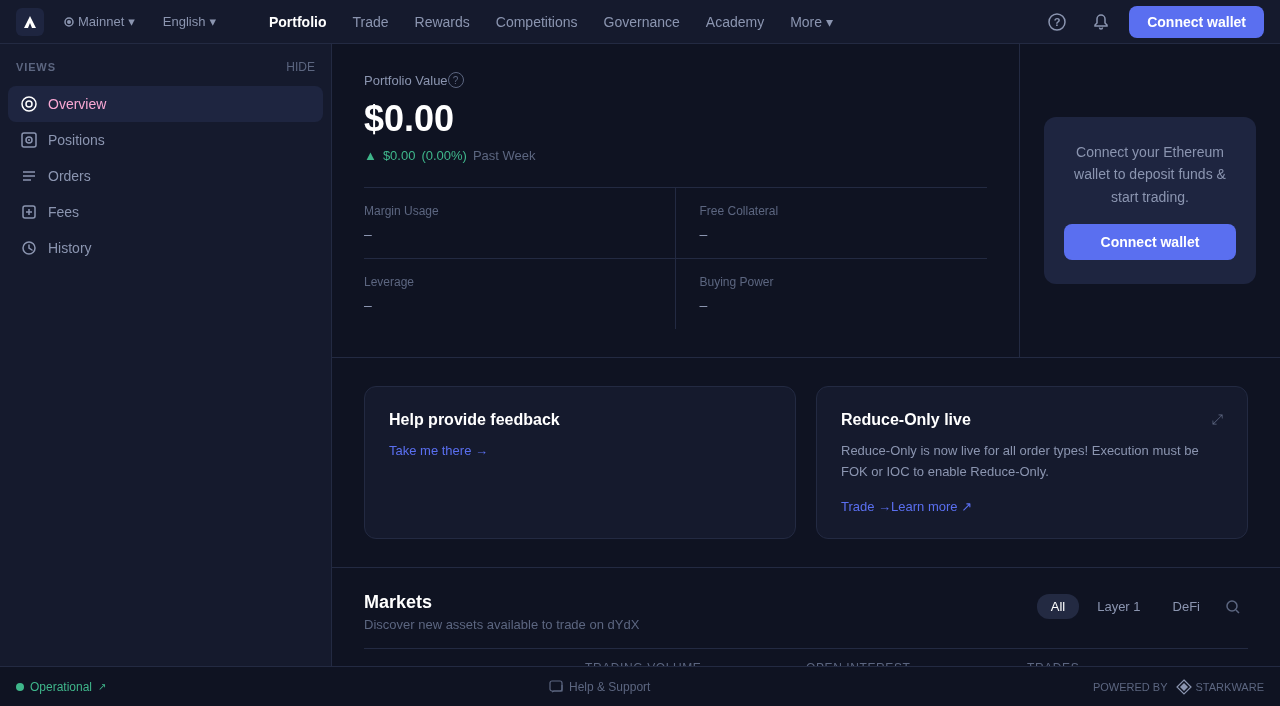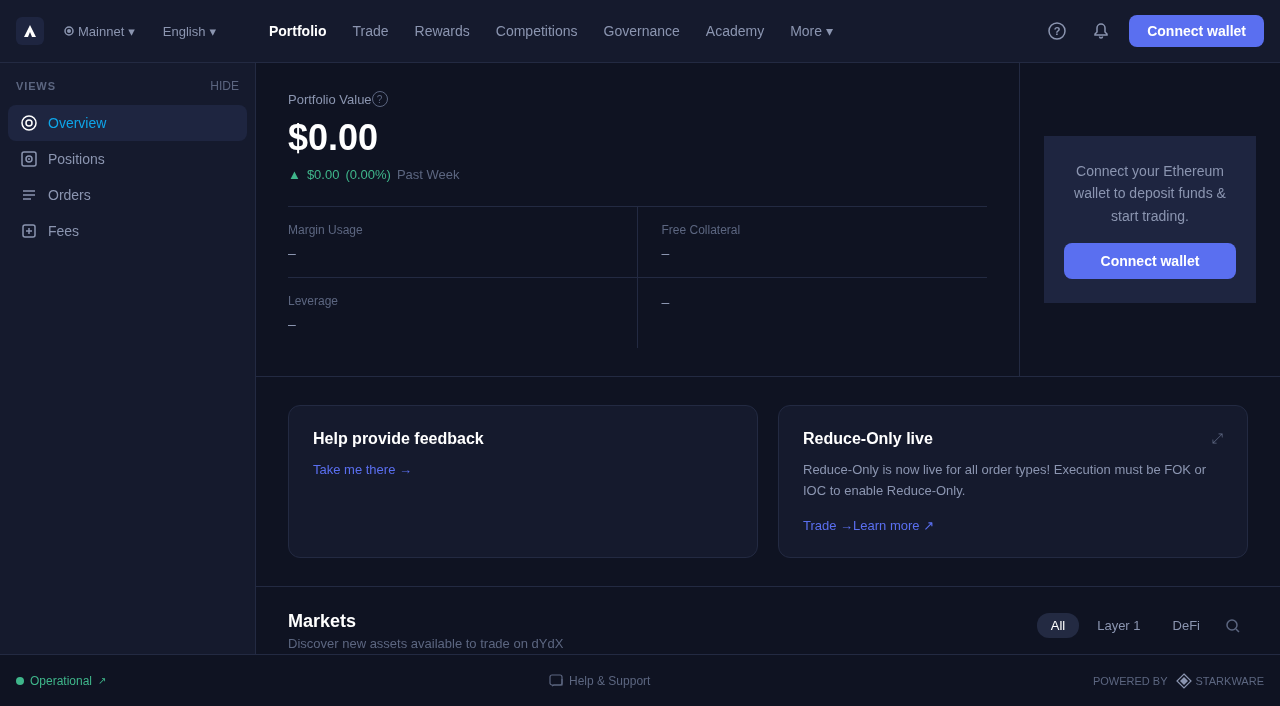--- a/index.html
+++ b/index.html
@@ -12,21 +12,21 @@
       overflow: hidden;
       display: flex;
       flex-direction: column;
     }
 
     
     .topnav {
       display: flex;
       align-items: center;
       background: #151a2d;
-      height: 63px;
+      height: 44px;
       padding: 0 16px;
       border-bottom: 1px solid #232a42;
       flex-shrink: 0;
       gap: 4px;
     }
     .topnav-logo {
       display: flex;
       align-items: center;
       gap: 6px;
       margin-right: 8px;
@@ -104,21 +104,21 @@
 
     
     .main-layout {
       display: flex;
       flex: 1;
       overflow: hidden;
     }
 
     
     .sidebar {
-      width: 256px;
+      width: 332px;
       background: #151a2d;
       border-right: 1px solid #232a42;
       padding: 12px 8px;
       flex-shrink: 0;
       display: flex;
       flex-direction: column;
     }
     .sidebar-header {
       display: flex;
       justify-content: space-between;
@@ -142,21 +142,21 @@
       align-items: center;
       gap: 10px;
       padding: 9px 12px;
       border-radius: 8px;
       cursor: pointer;
       font-size: 14px;
       color: #8b95b0;
     }
     .sidebar-item.active {
       background: #1e2540;
-      color: #0ea5e9;
+      color: #f9a8d4;
     }
     .sidebar-item-icon {
       width: 18px;
       height: 18px;
       display: flex;
       align-items: center;
       justify-content: center;
       font-size: 14px;
     }
 
@@ -233,21 +233,21 @@
     }
     .portfolio-right {
       width: 260px;
       display: flex;
       align-items: center;
       justify-content: center;
       padding: 24px;
     }
     .connect-card {
       background: #1e2540;
-      border-radius: 0;
+      border-radius: 12px;
       padding: 24px 20px;
       text-align: center;
     }
     .connect-card-text {
       font-size: 14px;
       color: #8b95b0;
       line-height: 1.6;
       margin-bottom: 16px;
     }
     .connect-card-btn {
@@ -374,21 +374,21 @@
     }
 
     
     .bottom-bar {
       display: flex;
       align-items: center;
       justify-content: space-between;
       background: #0f1322;
       border-top: 1px solid #232a42;
       padding: 0 16px;
-      height: 52px;
+      height: 40px;
       flex-shrink: 0;
     }
     .bottom-left {
       display: flex;
       align-items: center;
       gap: 6px;
       font-size: 12px;
       color: #3fb68b;
       cursor: pointer;
     }
@@ -515,20 +515,29 @@
       <span class="sidebar-item-icon">
         <svg width="16" height="16" viewBox="0 0 16 16" fill="none">
           <rect x="2" y="2" width="12" height="12" rx="2" stroke="#8b95b0" stroke-width="1.5"></rect>
           <line x1="5" y1="8" x2="11" y2="8" stroke="#8b95b0" stroke-width="1.5"></line>
           <line x1="8" y1="5" x2="8" y2="11" stroke="#8b95b0" stroke-width="1.5"></line>
         </svg>
       </span>
       <span>Fees</span>
     </div>
 
+    <div class="sidebar-item">
+      <span class="sidebar-item-icon">
+        <svg width="16" height="16" viewBox="0 0 16 16" fill="none">
+          <circle cx="8" cy="8" r="6" stroke="#8b95b0" stroke-width="1.5"></circle>
+          <polyline points="8,5 8,8 11,10" stroke="#8b95b0" stroke-width="1.5" fill="none" stroke-linecap="round"></polyline>
+        </svg>
+      </span>
+      <span>History</span>
+    </div>
   </aside>
 
   <main class="content">
 
     <div class="portfolio-top">
       <div class="portfolio-left">
         <div class="portfolio-value-label">
           <span>Portfolio Value</span>
           <div class="info-icon">?</div>
         </div>
@@ -547,20 +556,21 @@
           </div>
           <div class="metric-cell">
             <div class="metric-label">Free Collateral</div>
             <div class="metric-value">–</div>
           </div>
           <div class="metric-cell">
             <div class="metric-label">Leverage</div>
             <div class="metric-value">–</div>
           </div>
           <div class="metric-cell">
+            <div class="metric-label">Buying Power</div>
             <div class="metric-value">–</div>
           </div>
         </div>
       </div>
 
       <div class="portfolio-right">
         <div class="connect-card">
           <p class="connect-card-text">Connect your Ethereum wallet to deposit funds &amp; start trading.</p>
           <button class="connect-card-btn">Connect wallet</button>
         </div>

